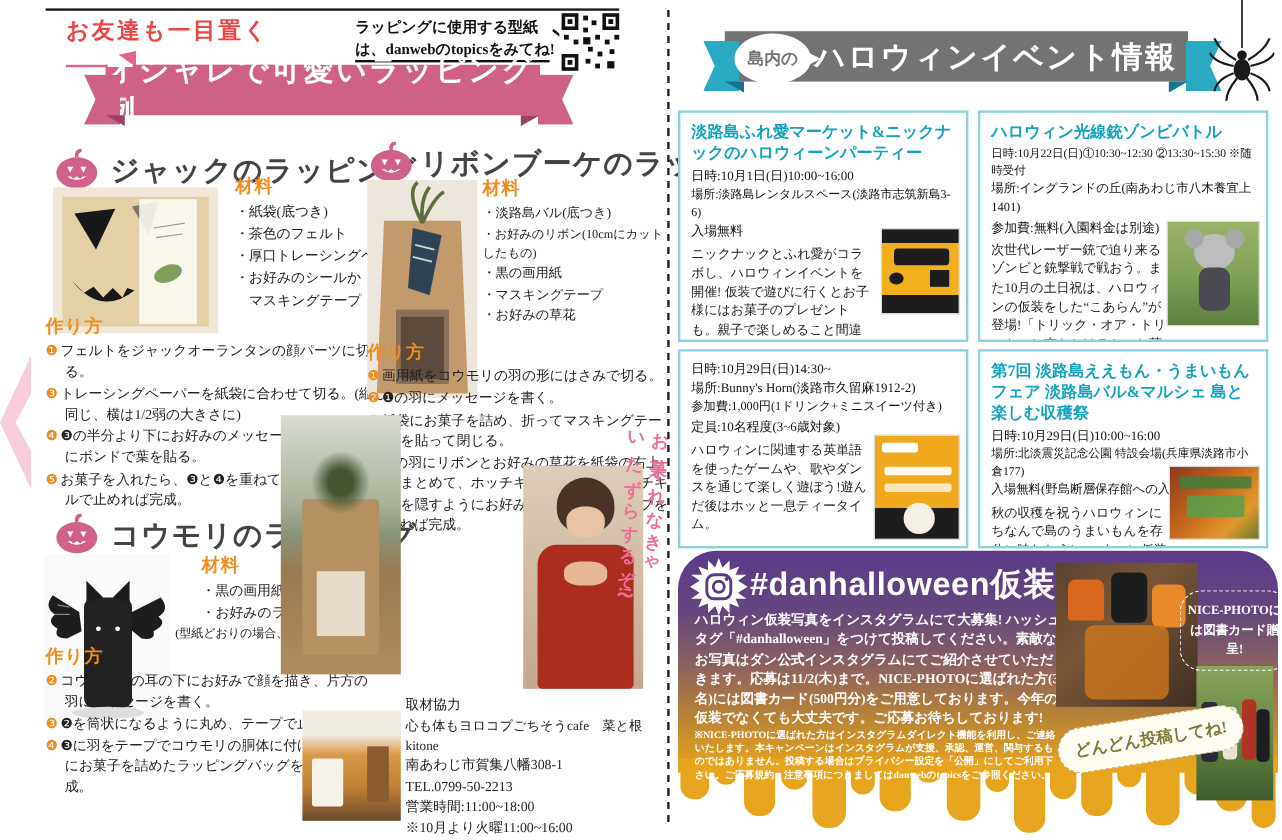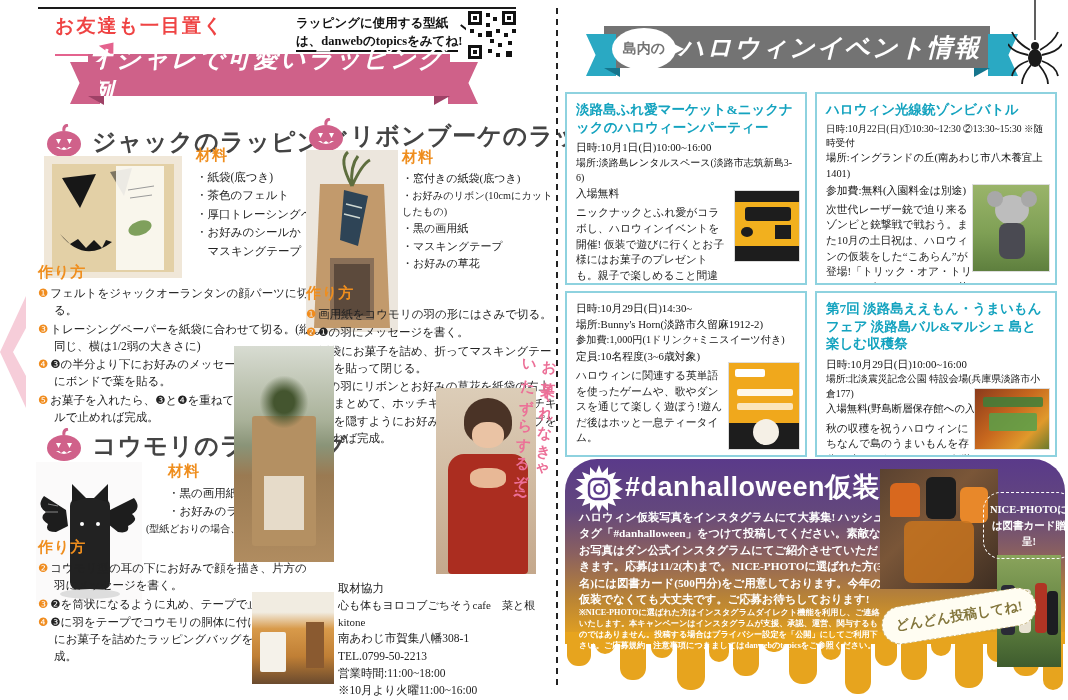--- a/index.html
+++ b/index.html
@@ -13,21 +13,21 @@
   .badge { left:55px; top:13px; width:218px; color:#ef4444; font-size:19px; font-weight:bold;
            letter-spacing:2px; border-bottom:2px solid #e4638e; padding-bottom:15px; }
   .badge-tail { left:100px; top:44px; width:0; height:0;
                 border-left:12px solid transparent; border-right:3px solid transparent;
                 border-top:13px solid #e4638e; transform:rotate(-12deg); }
   .qrnote { left:296px; top:14px; width:170px; font-size:12.5px; font-weight:bold; color:#111;
             line-height:1.45; }
   .qrnote-rule { left:296px; top:50px; width:162px; height:2px; background:#111; }
   .qr-slash { left:458px; top:32px; width:26px; height:2px; background:#111; transform:rotate(38deg); }
 
-  .ribbon-band { height:42px; display:flex; align-items:center; justify-content:center;font-style:italic; }
+  .ribbon-band { height:42px; display:flex; align-items:center; justify-content:center; }
   .ribbon-band span { color:#fff; font-weight:bold; letter-spacing:2px; }
   .pink-band { left:88px; top:54px; width:362px; background:#cf6189; }
   .pink-band span { font-size:25px; }
   .rb-end { width:30px; height:42px; top:62px; }
   .rb-end.pk { background:#cf6189; }
   .rb-end.l { clip-path:polygon(0 0,100% 0,100% 100%,0 100%,32% 50%); }
   .rb-end.r { clip-path:polygon(0 0,100% 0,68% 50%,100% 100%,0 100%); }
   .rb-fold { width:0; height:0; }
   .pk-fold-l { left:88px; top:96px; border-right:16px solid #9e4166; border-bottom:9px solid transparent; }
   .pk-fold-r { left:434px; top:96px; border-left:16px solid #9e4166; border-bottom:9px solid transparent; }
@@ -195,21 +195,21 @@
     <polygon points="14,34 78,34 84,178 8,178" fill="#c29a6c"></polygon>
     <rect x="24" y="108" width="44" height="62" fill="#8a7058"></rect>
     <rect x="28" y="114" width="36" height="52" fill="#5c4a3c"></rect>
     <path d="M46 36 q-14 -26 -4 -34 M46 36 q10 -22 18 -26 M46 36 q-2 -20 6 -30" stroke="#5e6e3e" stroke-width="3" fill="none"></path>
     <polygon points="38,40 62,46 52,96 34,90" fill="#2e4456"></polygon>
     <path d="M40 54 l16 4 M38 64 l16 4" stroke="#cfd8d2" stroke-width="1.5"></path>
   </svg>
 
   <div class="abs" style="left:402px;top:148px;width:160px">
     <div class="lbl">材料</div>
-    <div class="mitem" style="font-size:11px">・窓付きの紙袋(底つき)</div>
+    <div class="mitem" style="font-size:11px">・淡路島バル(底つき)</div>
     <div class="mitem" style="font-size:10.2px">・お好みのリボン(10cmにカットしたもの)</div>
     <div class="mitem" style="font-size:11px">・黒の画用紙</div>
     <div class="mitem" style="font-size:11px">・マスキングテープ</div>
     <div class="mitem" style="font-size:11px">・お好みの草花</div>
   </div>
 
   <div class="abs steps" style="left:306px;top:284px;width:252px">
     <div class="lbl">作り方</div>
     <div class="step"><span class="sn">❶</span><span>画用紙をコウモリの羽の形にはさみで切る。</span></div>
     <div class="step"><span class="sn">❷</span><span>❶の羽にメッセージを書く。</span></div>

